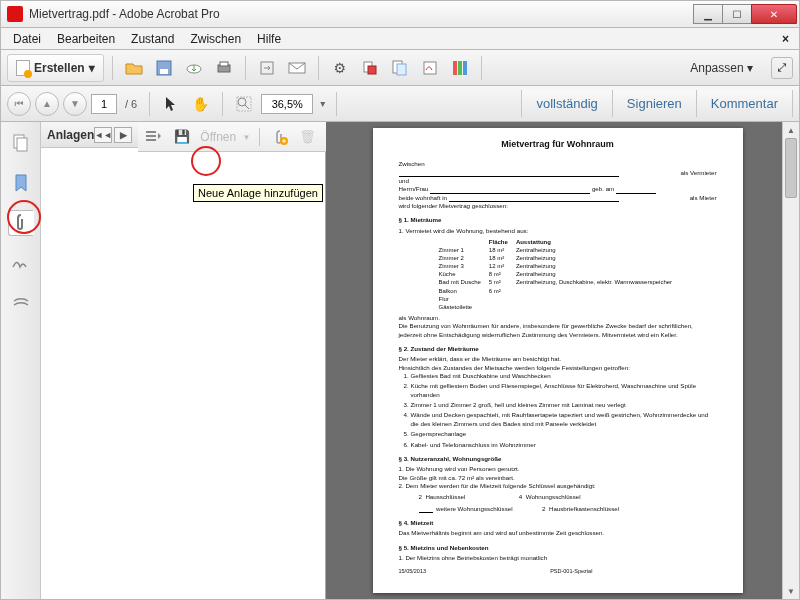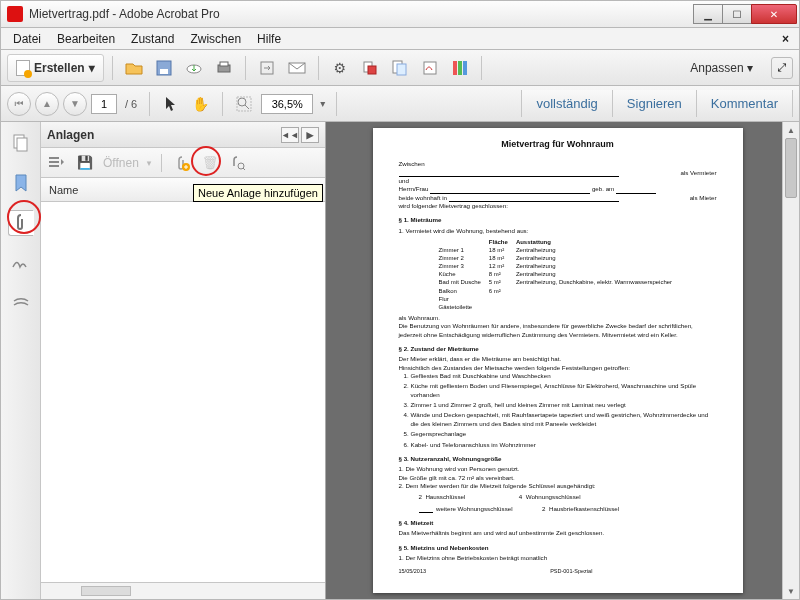--- a/index.html
+++ b/index.html
@@ -39,21 +39,21 @@
 
 .main { position:absolute; top:122px; bottom:0; left:0; right:0; display:flex; border:1px solid #b8b8b8; border-top:none;}
 
 
 .rail { width: 40px; background: linear-gradient(90deg,#f4f4f4,#e6e6e6); border-right:1px solid #c6c6c6; display:flex; flex-direction:column; align-items:center; padding-top:8px; gap:14px;}
 .railbtn { width:26px;height:26px; display:flex;align-items:center;justify-content:center; font-size:16px; color:#777; position:relative;}
 .railbtn.active{ background:#fff;border:1px solid #bbb;border-right:1px solid #fff;border-radius:3px 0 0 3px;}
 .redcircle { position:absolute; border:2px solid #d22; border-radius:50%; pointer-events:none; }
 
 
-.panel { width: 285px; background:#fff; border-right:1px solid #aaa; display:flex; flex-direction:column;}
+.panel { width: 285px; background:#fff; border-right:1px solid #aaa; display:flex; flex-direction:row;}
 .panelhdr { height:26px; background:linear-gradient(#f6f6f6,#e3e3e3); border-bottom:1px solid #c6c6c6; display:flex;align-items:center;padding:0 6px;font-size:12px;font-weight:bold;color:#333;}
 .panelhdr .navs{margin-left:auto;display:flex;gap:2px;}
 .panelhdr .nav{width:18px;height:16px;border:1px solid #aaa;background:#f6f6f6;font-size:9px;display:flex;align-items:center;justify-content:center;color:#555;}
 .paneltb { height:30px; background:linear-gradient(#f9f9f9,#ececec);border-bottom:1px solid #c6c6c6;display:flex;align-items:center;padding:0 6px;gap:8px;font-size:12px;color:#555; position:relative;}
 .paneltb .pbtn{ width:20px;height:20px;display:flex;align-items:center;justify-content:center;font-size:13px;color:#888;}
 .paneltb .pbtn.dis{ color:#ccc;}
 .panelcols { height:24px;background:linear-gradient(#fcfcfc,#ececec);border-bottom:1px solid #c6c6c6;display:flex;align-items:center;padding:0 8px;font-size:11px;color:#333;}
 .panelbody { flex:1; background:#fff;}
 .panelfoot { height:17px;border-top:1px solid #c6c6c6;background:#f3f3f3;display:flex;align-items:center;padding-left:40px;}
 .panelfoot .sc{ width:50px;height:10px;background:#dcdcdc;border:1px solid #bbb;}

